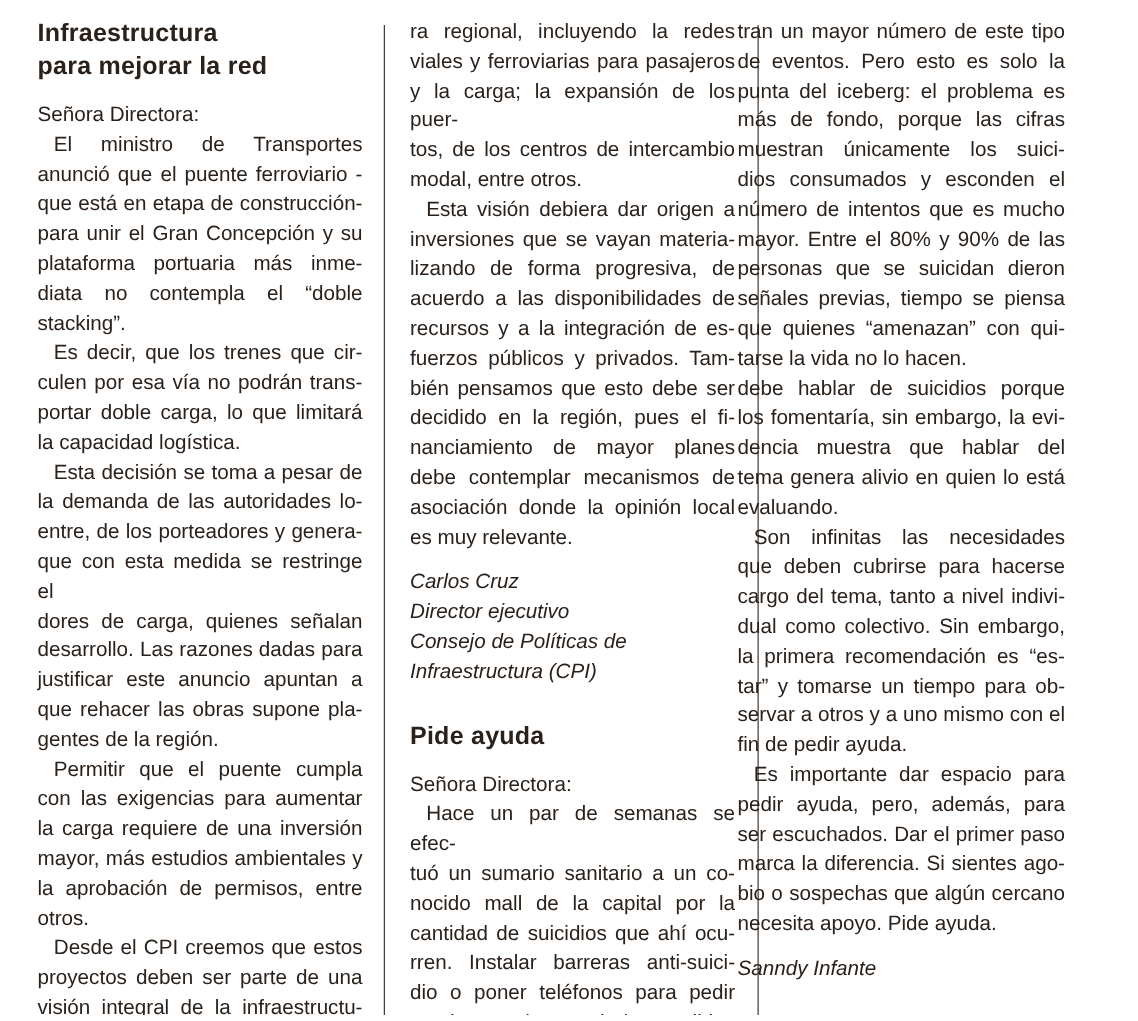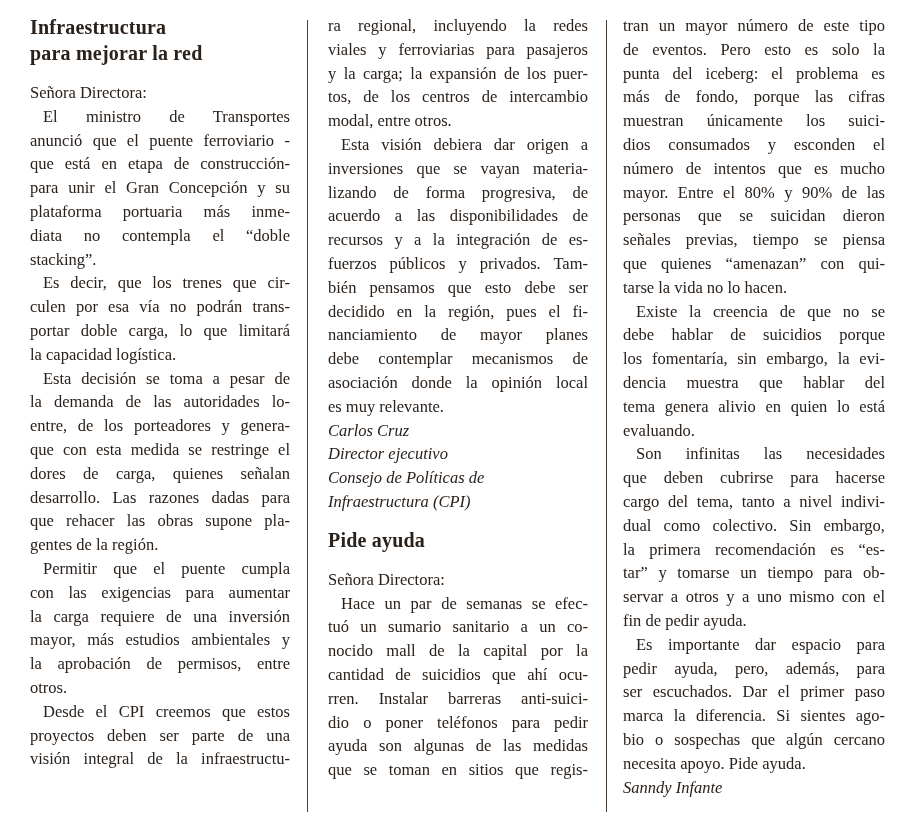--- a/index.html
+++ b/index.html
@@ -1,46 +1,46 @@
 <!DOCTYPE html>
 <html lang="es"><head>
 <meta charset="utf-8">
 <style>
   html,body{margin:0;padding:0;}
   .page{
     position:relative;
     width:910px;height:812px;
     background:var(--bg,#ffffff);
     overflow:hidden;
-    font-family:Liberation Serif, serif;
+    font-family:Liberation Sans, sans-serif;
     color:var(--txt,#2a211b);
   }
   .column{position:absolute;top:0;padding-top:14px;}
   #column-1{left:30px;width:260px;}
   #column-2{left:328px;width:260px;}
-  #column-3{left:623px;width:262px;}
+  #column-3{left:590px;width:262px;}
   .divider{
     position:absolute;top:20px;height:797px;width:1px;
     background:var(--div,#4a3f35);
   }
   #divider-1{left:307px;}
   #divider-2{left:606px;}
   .blk{margin:0;}
   .blk-heading{font-weight:bold;font-size:20px;line-height:26px;margin:0 0 15px 0;letter-spacing:.2px;}
-  .blk-heading.after-gap{margin-top:13px;}
+  .blk-heading.after-gap{margin-top:26px;}
   .hline{white-space:nowrap;}
   .salutation{font-size:16.5px;line-height:23.8px;}
   .para .ln{
     font-size:16.5px;line-height:23.8px;
     text-align:justify;
     text-align-last:justify;
   }
   .para .ln.nj{text-align-last:left;}
   .para .ln.first{text-indent:13px;}
-  .signature{font-style:italic;}
+  .signature{font-style:italic;margin-top:12px;}
   .signature .sig-ln{font-size:16.5px;line-height:23.8px;}
 </style>
 </head>
 <body>
 
 <div class="page" style="--bg: #ffffff; --txt: #2a211b; --div: #4a3f35;">
   <div class="column" id="column-1">
       <div class="blk blk-heading">
         <div class="hline">Infraestructura</div>
         <div class="hline">para mejorar la red</div>
@@ -61,20 +61,21 @@
         <div class="ln">portar doble carga, lo que limitará</div>
         <div class="ln nj">la capacidad logística.</div>
       </div>
       <div class="blk para">
         <div class="ln first">Esta decisión se toma a pesar de</div>
         <div class="ln">la demanda de las autoridades lo-</div>
         <div class="ln">entre, de los porteadores y genera-</div>
         <div class="ln">que con esta medida se restringe el</div>
         <div class="ln">dores de carga, quienes señalan</div>
         <div class="ln">desarrollo. Las razones dadas para</div>
+        <div class="ln">justificar este anuncio apuntan a</div>
         <div class="ln">que rehacer las obras supone pla-</div>
         <div class="ln nj">gentes de la región.</div>
       </div>
       <div class="blk para">
         <div class="ln first">Permitir que el puente cumpla</div>
         <div class="ln">con las exigencias para aumentar</div>
         <div class="ln">la carga requiere de una inversión</div>
         <div class="ln">mayor, más estudios ambientales y</div>
         <div class="ln">la aprobación de permisos, entre</div>
         <div class="ln nj">otros.</div>
@@ -139,21 +140,20 @@
         <div class="ln">muestran únicamente los suici-</div>
         <div class="ln">dios consumados y esconden el</div>
         <div class="ln">número de intentos que es mucho</div>
         <div class="ln">mayor. Entre el 80% y 90% de las</div>
         <div class="ln">personas que se suicidan dieron</div>
         <div class="ln">señales previas, tiempo se piensa</div>
         <div class="ln">que quienes “amenazan” con qui-</div>
         <div class="ln nj">tarse la vida no lo hacen.</div>
       </div>
       <div class="blk para">
-        <div class="ln first">Existe la creencia de que no se</div>
         <div class="ln">debe hablar de suicidios porque</div>
         <div class="ln">los fomentaría, sin embargo, la evi-</div>
         <div class="ln">dencia muestra que hablar del</div>
         <div class="ln">tema genera alivio en quien lo está</div>
         <div class="ln nj">evaluando.</div>
       </div>
       <div class="blk para">
         <div class="ln first">Son infinitas las necesidades</div>
         <div class="ln">que deben cubrirse para hacerse</div>
         <div class="ln">cargo del tema, tanto a nivel indivi-</div>

